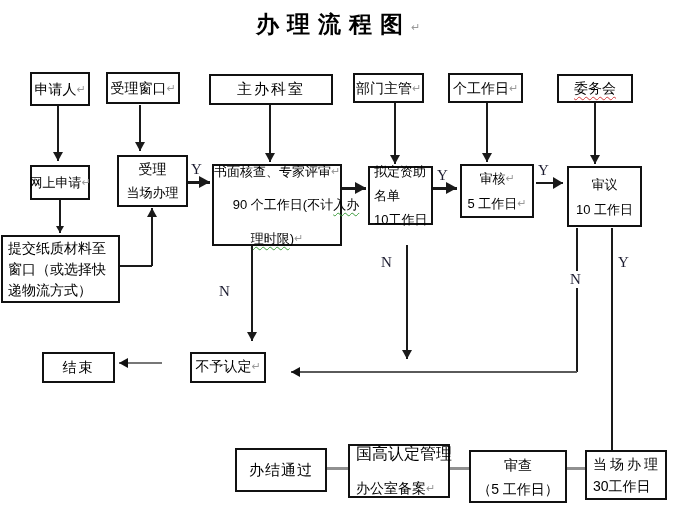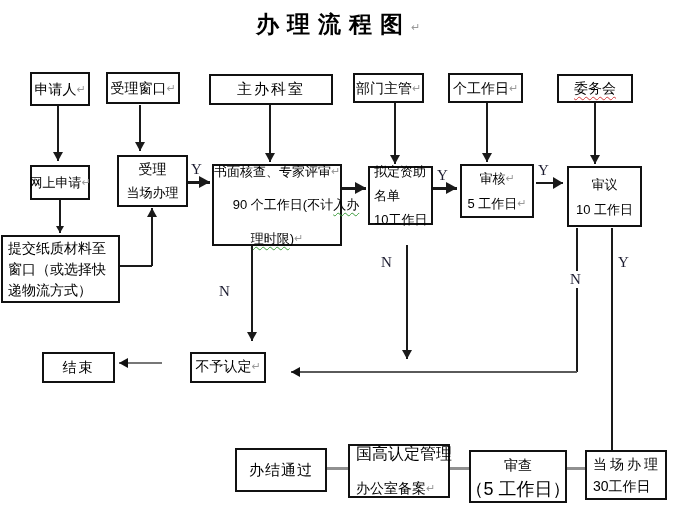--- a/index.html
+++ b/index.html
@@ -88,21 +88,21 @@
     </div>
     <div class="box" style="left: 235px; top: 448px; width: 92px; height: 44px;">
       <div class="bline" style="font-size: 15px; letter-spacing: 1px;"><span>办结通过</span></div>
     </div>
     <div class="box left-align" style="left: 348px; top: 444px; width: 102px; height: 54px; padding-left: 6px; padding-right: 2px;">
       <div class="bline" style="font-size: 16px; line-height: 23px;"><span>国高认定管理</span></div>
       <div class="bline" style="font-size: 14px; line-height: 23px; margin-top: 12px;"><span>办公室备案</span><span class="mark">↵</span></div>
     </div>
     <div class="box" style="left: 469px; top: 450px; width: 98px; height: 53px;">
       <div class="bline" style="font-size: 14px; line-height: 24px;"><span>审查</span></div>
-      <div class="bline" style="font-size: 18px; line-height: 24px;"><span>（5 工作日）</span></div>
+      <div class="bline" style="font-size: 14px; line-height: 24px;"><span>（5 工作日）</span></div>
     </div>
     <div class="box left-align" style="left: 585px; top: 450px; width: 82px; height: 50px; padding-left: 6px; padding-right: 2px;">
       <div class="bline" style="font-size: 14px; line-height: 22px; letter-spacing: 3px;"><span>当场办理</span></div>
       <div class="bline" style="font-size: 14px; line-height: 22px;"><span>30工作日</span></div>
     </div>
     <div class="cl" style="left: 57px; top: 106px; width: 2px; height: 55px; background: rgb(26, 26, 26);"></div>
     <div class="ah" style="left: 53px; top: 152px; border-left: 5px solid transparent; border-right: 5px solid transparent; border-top: 9px solid rgb(26, 26, 26);"></div>
     <div class="cl" style="left: 139px; top: 105px; width: 2px; height: 46px; background: rgb(26, 26, 26);"></div>
     <div class="ah" style="left: 135px; top: 142px; border-left: 5px solid transparent; border-right: 5px solid transparent; border-top: 9px solid rgb(26, 26, 26);"></div>
     <div class="cl" style="left: 269px; top: 105px; width: 2px; height: 57px; background: rgb(26, 26, 26);"></div>

